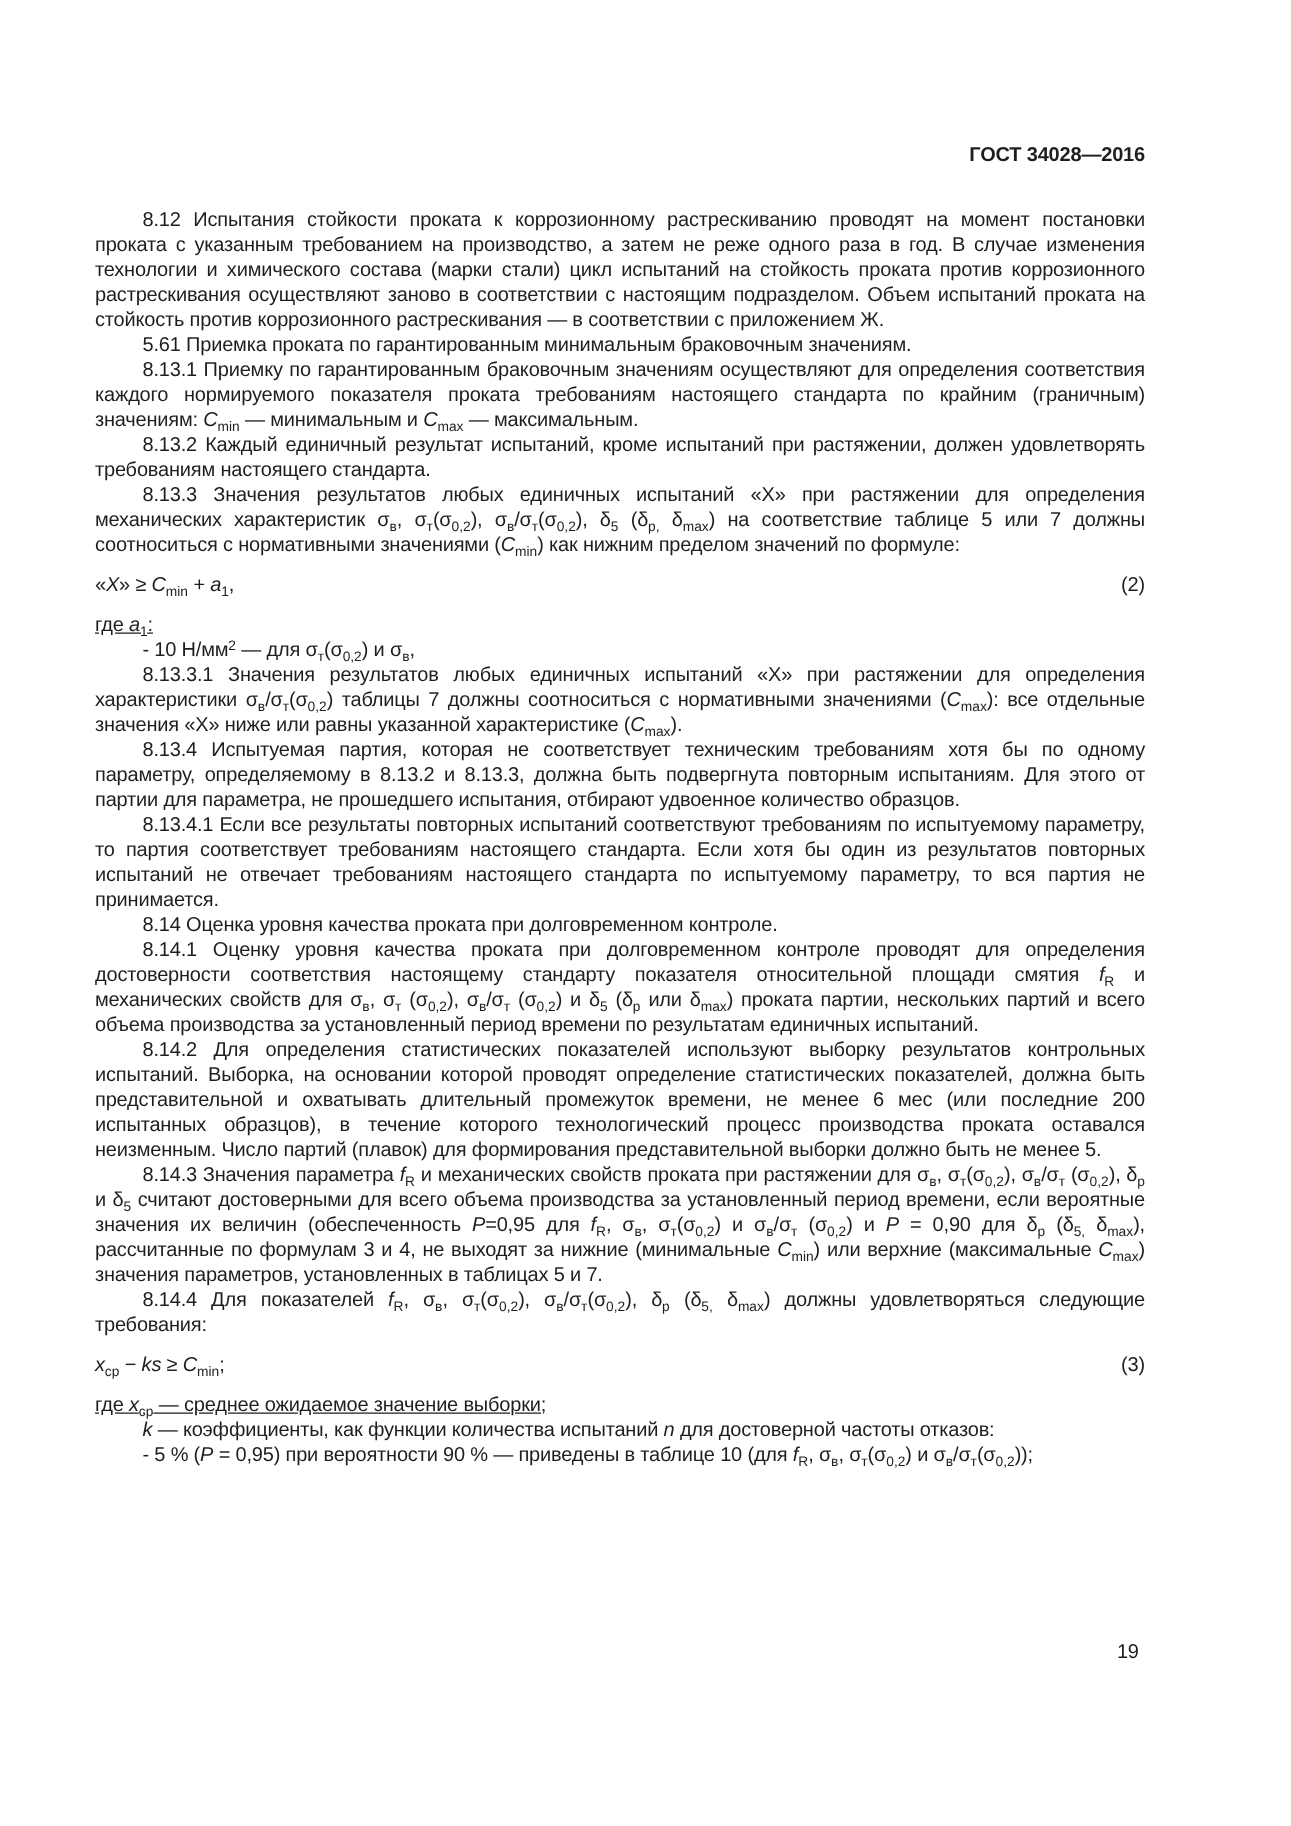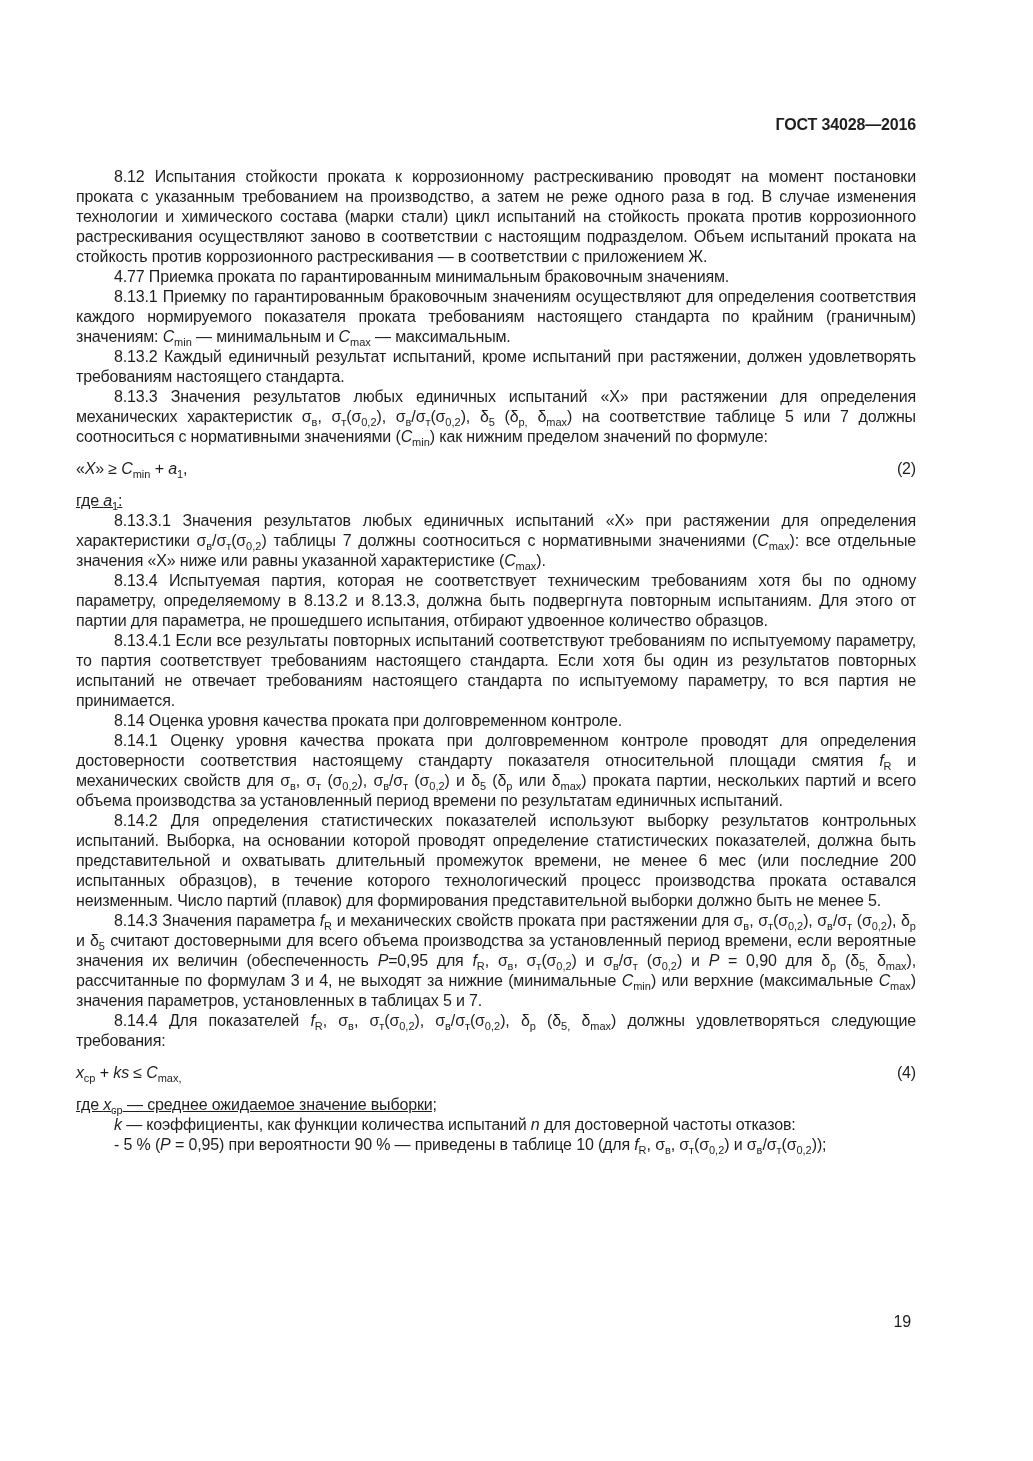--- a/index.html
+++ b/index.html
@@ -63,44 +63,45 @@
 </style>
 </head>
 <body>
 
 <div class="page">
   <div class="content">
 
     <div class="doc-header">ГОСТ 34028—2016</div>
 
     <p class="para">8.12 Испытания стойкости проката к коррозионному растрескиванию проводят на момент постановки проката с указанным требованием на производство, а затем не реже одного раза в год. В случае изменения технологии и химического состава (марки стали) цикл испытаний на стойкость проката против коррозионного растрескивания осуществляют заново в соответствии с настоящим подразделом. Объем испытаний проката на стойкость против коррозионного растрескивания — в соответствии с приложением Ж.</p>
-    <p class="para">4.77 Приемка проката по гарантированным минимальным браковочным значениям.</p>
+    <p class="para">5.61 Приемка проката по гарантированным минимальным браковочным значениям.</p>
     <p class="para">8.13.1 Приемку по гарантированным браковочным значениям осуществляют для определения соответствия каждого нормируемого показателя проката требованиям настоящего стандарта по крайним (граничным) значениям: <i>C</i><sub>min</sub> — минимальным и <i>C</i><sub>max</sub> — максимальным.</p>
     <p class="para">8.13.2 Каждый единичный результат испытаний, кроме испытаний при растяжении, должен удовлетворять требованиям настоящего стандарта.</p>
     <p class="para">8.13.3 Значения результатов любых единичных испытаний «X» при растяжении для определения механических характеристик σ<sub>в</sub>, σ<sub>т</sub>(σ<sub>0,2</sub>), σ<sub>в</sub>/σ<sub>т</sub>(σ<sub>0,2</sub>), δ<sub>5</sub> (δ<sub>p,</sub> δ<sub>max</sub>) на соответствие таблице 5 или 7 должны соотноситься с нормативными значениями (<i>C</i><sub>min</sub>) как нижним пределом значений по формуле:</p>
 
     <div class="formula-row">
       <span class="formula">«<i>X</i>» ≥ <i>C</i><sub>min</sub> + <i>a</i><sub>1</sub>,</span>
       <span class="formula-num">(2)</span>
     </div>
 
     <p class="hang">где <i>a</i><sub>1</sub>:</p>
+    <p class="list-item">- 10 Н/мм<sup>2</sup> — для σ<sub>т</sub>(σ<sub>0,2</sub>) и σ<sub>в</sub>,</p>
 
     <p class="para">8.13.3.1 Значения результатов любых единичных испытаний «X» при растяжении для определения характеристики σ<sub>в</sub>/σ<sub>т</sub>(σ<sub>0,2</sub>) таблицы 7 должны соотноситься с нормативными значениями (<i>C</i><sub>max</sub>): все отдельные значения «X» ниже или равны указанной характеристике (<i>C</i><sub>max</sub>).</p>
     <p class="para">8.13.4 Испытуемая партия, которая не соответствует техническим требованиям хотя бы по одному параметру, определяемому в 8.13.2 и 8.13.3, должна быть подвергнута повторным испытаниям. Для этого от партии для параметра, не прошедшего испытания, отбирают удвоенное количество образцов.</p>
     <p class="para">8.13.4.1 Если все результаты повторных испытаний соответствуют требованиям по испытуемому параметру, то партия соответствует требованиям настоящего стандарта. Если хотя бы один из результатов повторных испытаний не отвечает требованиям настоящего стандарта по испытуемому параметру, то вся партия не принимается.</p>
     <p class="para">8.14 Оценка уровня качества проката при долговременном контроле.</p>
     <p class="para">8.14.1 Оценку уровня качества проката при долговременном контроле проводят для определения достоверности соответствия настоящему стандарту показателя относительной площади смятия <i>f</i><sub>R</sub> и механических свойств для σ<sub>в</sub>, σ<sub>т</sub> (σ<sub>0,2</sub>), σ<sub>в</sub>/σ<sub>т</sub> (σ<sub>0,2</sub>) и δ<sub>5</sub> (δ<sub>p</sub> или δ<sub>max</sub>) проката партии, нескольких партий и всего объема производства за установленный период времени по результатам единичных испытаний.</p>
     <p class="para">8.14.2 Для определения статистических показателей используют выборку результатов контрольных испытаний. Выборка, на основании которой проводят определение статистических показателей, должна быть представительной и охватывать длительный промежуток времени, не менее 6 мес (или последние 200 испытанных образцов), в течение которого технологический процесс производства проката оставался неизменным. Число партий (плавок) для формирования представительной выборки должно быть не менее 5.</p>
     <p class="para">8.14.3 Значения параметра <i>f</i><sub>R</sub> и механических свойств проката при растяжении для σ<sub>в</sub>, σ<sub>т</sub>(σ<sub>0,2</sub>), σ<sub>в</sub>/σ<sub>т</sub> (σ<sub>0,2</sub>), δ<sub>p</sub> и δ<sub>5</sub> считают достоверными для всего объема производства за установленный период времени, если вероятные значения их величин (обеспеченность <i>P</i>=0,95 для <i>f</i><sub>R</sub>, σ<sub>в</sub>, σ<sub>т</sub>(σ<sub>0,2</sub>) и σ<sub>в</sub>/σ<sub>т</sub> (σ<sub>0,2</sub>) и <i>P</i> = 0,90 для δ<sub>p</sub> (δ<sub>5,</sub> δ<sub>max</sub>), рассчитанные по формулам 3 и 4, не выходят за нижние (минимальные <i>C</i><sub>min</sub>) или верхние (максимальные <i>C</i><sub>max</sub>) значения параметров, установленных в таблицах 5 и 7.</p>
     <p class="para">8.14.4 Для показателей <i>f</i><sub>R</sub>, σ<sub>в</sub>, σ<sub>т</sub>(σ<sub>0,2</sub>), σ<sub>в</sub>/σ<sub>т</sub>(σ<sub>0,2</sub>), δ<sub>p</sub> (δ<sub>5,</sub> δ<sub>max</sub>) должны удовлетворяться следующие требования:</p>
 
     <div class="formula-row">
-      <span class="formula"><i>x</i><sub>ср</sub> + <i>ks</i> ≤ <i>C</i><sub>max,</sub></span>
-      <span class="formula-num">(4)</span>
+      <span class="formula"><i>x</i><sub>ср</sub> − <i>ks</i> ≥ <i>C</i><sub>min</sub>;</span>
+      <span class="formula-num">(3)</span>
     </div>
 
     <p class="hang">где <i>x</i><sub>ср</sub> — среднее ожидаемое значение выборки;</p>
     <p class="list-item"><i>k</i> — коэффициенты, как функции количества испытаний <i>n</i> для достоверной частоты отказов:</p>
     <p class="list-item">- 5 % (<i>P</i> = 0,95) при вероятности 90 % — приведены в таблице 10 (для <i>f</i><sub>R</sub>, σ<sub>в</sub>, σ<sub>т</sub>(σ<sub>0,2</sub>) и σ<sub>в</sub>/σ<sub>т</sub>(σ<sub>0,2</sub>));</p>
 
   </div>
 
   <div class="page-number">19</div>
 </div>

